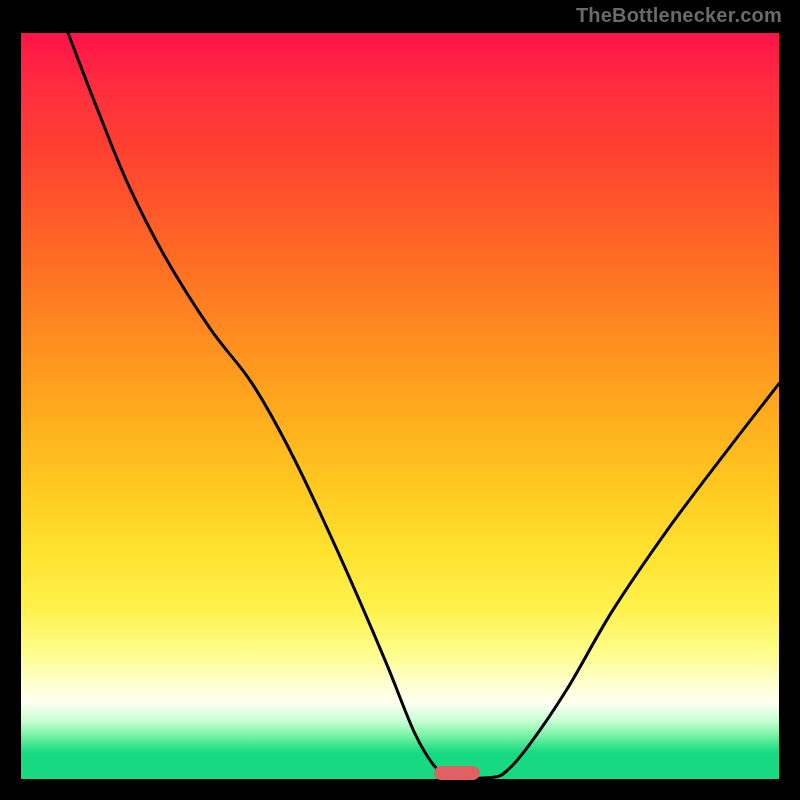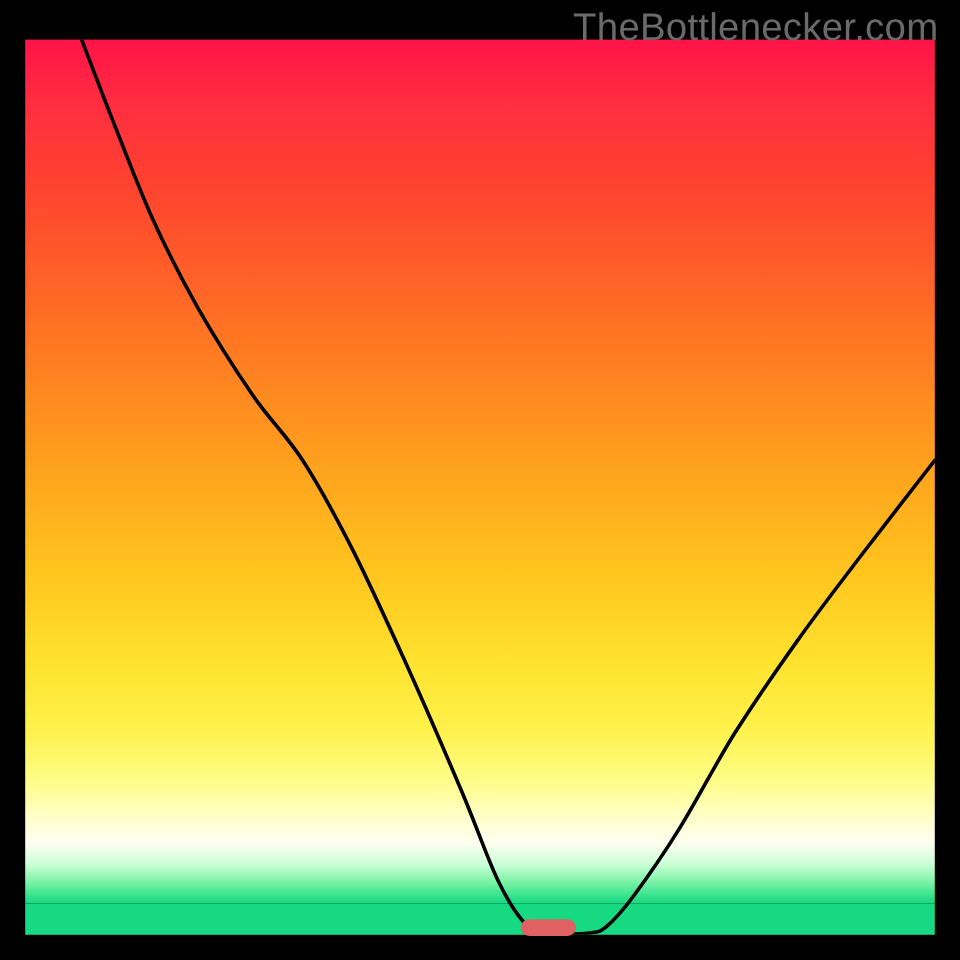--- a/index.html
+++ b/index.html
@@ -15,22 +15,22 @@
     position: relative;
     width: 800px;
     height: 800px;
     background: #000;
   }
   .watermark {
     position: absolute;
     top: 4px;
     right: 18px;
     color: #6a6a6a;
-    font-size: 32px;
-    font-weight: 400;
+    font-size: 20px;
+    font-weight: 700;
     letter-spacing: 0.2px;
     z-index: 10;
   }
   .plot-frame {
     position: absolute;
     left: 21px;
     top: 33px;
     width: 758px;
     height: 746px;
     background: #000;

